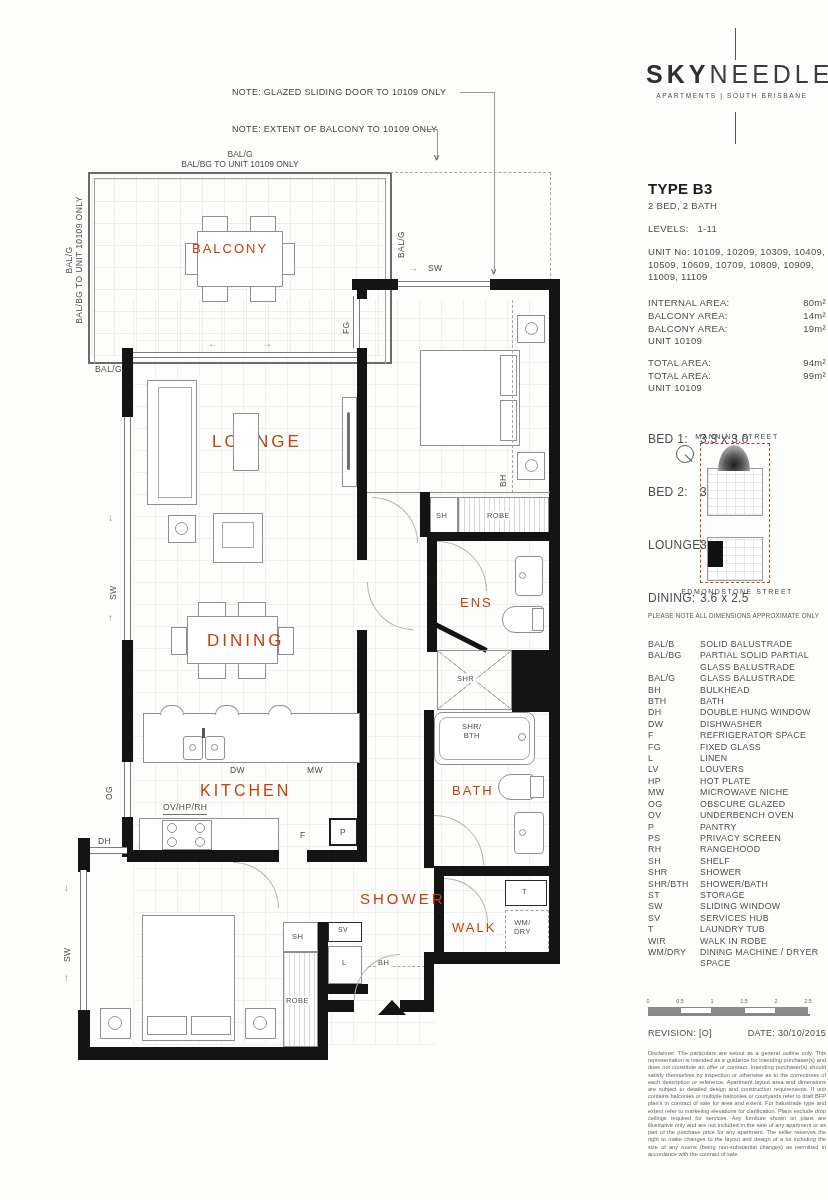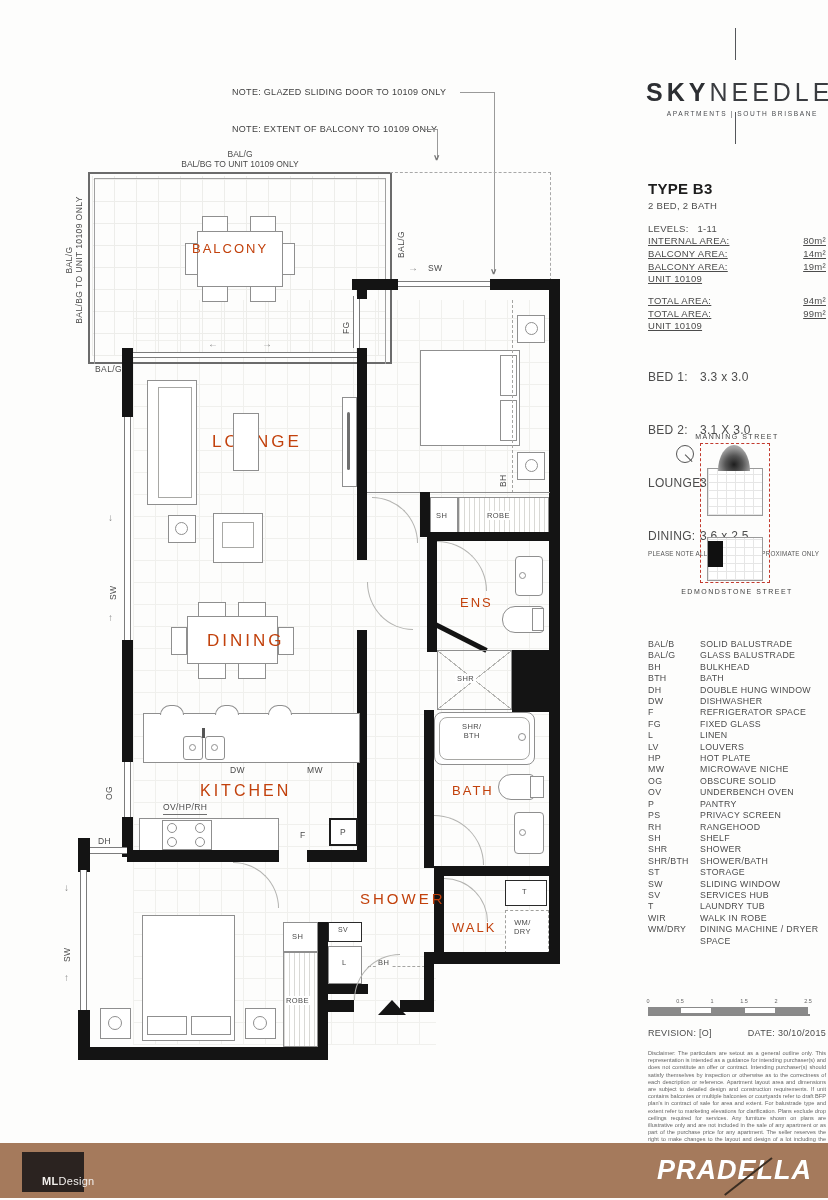--- a/index.html
+++ b/index.html
@@ -24,37 +24,37 @@
   .arrow{position:absolute;color:#8a8a8a;font-size:10px;}
   .hatch{background-image:repeating-linear-gradient(90deg,#d9d9d6 0,#d9d9d6 1px,transparent 1px,transparent 5px);}
   .circle{position:absolute;border:1px solid #8f8f8f;border-radius:50%;background:#fff;box-sizing:border-box;}
 
   
   .note{position:absolute;font-size:9px;letter-spacing:.3px;color:#3f3f3f;white-space:nowrap;}
   .leader{position:absolute;background:#9a9a9a;}
   .vee{position:absolute;color:#777;font-size:10px;font-weight:bold;transform:scaleY(.8);}
 
   
-  .brand{position:absolute;left:646px;top:78px;width:172px;text-align:right;}
+  .brand{position:absolute;left:646px;top:60px;width:172px;text-align:center;}
   .brand-line{font-size:25px;letter-spacing:4px;color:#2d2f33;white-space:nowrap;}
   .brand-line b{font-weight:bold;}
   .brand-line span{font-weight:normal;color:#3a3c40;}
   .brand-sub{margin-top:3px;font-size:6.6px;letter-spacing:1.6px;color:#4a4c50;white-space:nowrap;}
   .needle{position:absolute;width:1px;background:#55575b;}
 
   
   .panel{position:absolute;left:648px;top:180px;width:178px;color:#4c4c4c;}
   .p-title{font-size:15px;font-weight:bold;color:#1d1d1d;letter-spacing:.3px;}
   .p-sub{font-size:9.5px;margin-top:3px;letter-spacing:.3px;}
   .p-row{font-size:9.5px;letter-spacing:.3px;margin-top:12px;}
   .p-para{font-size:9.5px;letter-spacing:.3px;line-height:12.5px;margin-top:12px;width:178px;}
   .a-row{display:flex;justify-content:space-between;font-size:9.5px;letter-spacing:.3px;line-height:13px;}
   .a-note{font-size:9.5px;letter-spacing:.3px;line-height:11px;}
   .a-gap{margin-top:10px;}
-  #areas-list{margin-top:0;text-decoration:underline;}
+  #areas-list{margin-top:12px;}
   #dims-list{margin-top:12px;}
   .d-row{font-size:12px;letter-spacing:.3px;line-height:13px;display:flex;margin-top:40px;}
   .d-row .dl{width:52px;}
   .dims-note{font-size:6.3px;letter-spacing:.2px;margin-top:7px;color:#555;}
 
   
   .map{position:absolute;left:648px;top:428px;width:178px;height:172px;}
   .map-street{position:absolute;font-size:7px;letter-spacing:1.5px;color:#3f3f3f;width:178px;text-align:center;}
   .map-box{position:absolute;left:52px;top:15px;width:68px;height:138px;border:1px dashed #c23a2e;}
   .bldg{position:absolute;border:1px solid #9a9a9a;background:
@@ -324,20 +324,21 @@
   <div class="wall" style="left:328px;top:1000px;width:26px;height:12px;"></div>
   <div class="wall" style="left:400px;top:1000px;width:34px;height:12px;"></div>
   <div class="wall" style="left:424px;top:952px;width:10px;height:60px;"></div>
   <div class="arc" style="left:354px;top:954px;width:46px;height:46px;border-left:1px solid #b3b3b0;border-top-left-radius:100% 100%;border-top:1px solid #b3b3b0;"></div>
   <div class="tri-up" style="left:378px;top:1000px;"></div>
 
   <div class="panel">
     <div class="p-title">TYPE B3</div>
     <div class="p-sub">2 BED, 2 BATH</div>
     <div class="p-row"><span>LEVELS:</span>&nbsp;&nbsp;&nbsp;<span>1-11</span></div>
+    <div class="p-para"><span>UNIT No:</span> <span>10109, 10209, 10309, 10409, 10509, 10609, 10709, 10809, 10909, 11009, 11109</span></div>
     <div id="areas-list">
         <div class="a-row">
           <span>INTERNAL AREA:</span>
           <span>80m²</span>
         </div>
         <div class="a-row">
           <span>BALCONY AREA:</span>
           <span>14m²</span>
         </div>
         <div class="a-row">
@@ -389,20 +390,24 @@
     </div>
     <div class="map-street" style="top:160px;">EDMONDSTONE STREET</div>
   </div>
 
   <div id="legend-list">
       <div class="lg-row">
         <span class="lg-abbr">BAL/B</span>
         <span class="lg-desc">SOLID BALUSTRADE</span>
       </div>
       <div class="lg-row">
+        <span class="lg-abbr">BAL/BG</span>
+        <span class="lg-desc">PARTIAL SOLID PARTIAL GLASS BALUSTRADE</span>
+      </div>
+      <div class="lg-row">
         <span class="lg-abbr">BAL/G</span>
         <span class="lg-desc">GLASS BALUSTRADE</span>
       </div>
       <div class="lg-row">
         <span class="lg-abbr">BH</span>
         <span class="lg-desc">BULKHEAD</span>
       </div>
       <div class="lg-row">
         <span class="lg-abbr">BTH</span>
         <span class="lg-desc">BATH</span>
@@ -434,21 +439,21 @@
       <div class="lg-row">
         <span class="lg-abbr">HP</span>
         <span class="lg-desc">HOT PLATE</span>
       </div>
       <div class="lg-row">
         <span class="lg-abbr">MW</span>
         <span class="lg-desc">MICROWAVE NICHE</span>
       </div>
       <div class="lg-row">
         <span class="lg-abbr">OG</span>
-        <span class="lg-desc">OBSCURE SOLID</span>
+        <span class="lg-desc">OBSCURE GLAZED</span>
       </div>
       <div class="lg-row">
         <span class="lg-abbr">OV</span>
         <span class="lg-desc">UNDERBENCH OVEN</span>
       </div>
       <div class="lg-row">
         <span class="lg-abbr">P</span>
         <span class="lg-desc">PANTRY</span>
       </div>
       <div class="lg-row">
@@ -515,22 +520,14 @@
       </div>
   </div>
 
   <div class="revrow">
     <span>REVISION: [O]</span>
     <span>DATE: 30/10/2015</span>
   </div>
 
   <div class="disclaimer">Disclaimer: The particulars are setout as a general outline only. This representation is intended as a guidance for intending purchaser(s) and does not constitute an offer or contract. Intending purchaser(s) should satisfy themselves by inspection or otherwise as to the correctness of each description or reference. Apartment layout area and dimensions are subject to detailed design and construction requirements. If unit contains balconies or multiple balconies or courtyards refer to draft BFP plan's in contract of sale for area and extent. For balustrade type and extent refer to marketing elevations for clarification. Plans exclude drop ceilings required for services. Any furniture shown on plans are illustrative only and are not included in the sale of any apartment or as part of the purchase price for any apartment. The seller reserves the right to make changes to the layout and design of a lot including the size of any rooms (being non-substantial changes) as permitted in accordance with the contract of sale.</div>
 
-  <div class="footer">
-    <div class="ml-square"></div>
-    <div class="ml-text"><b>ML</b><span>Design</span></div>
-    <div class="pradella">
-      <span>PRADELLA</span>
-      <div class="pr-slash"></div>
-    </div>
-  </div>
 
 </div>
 
 </body></html>

